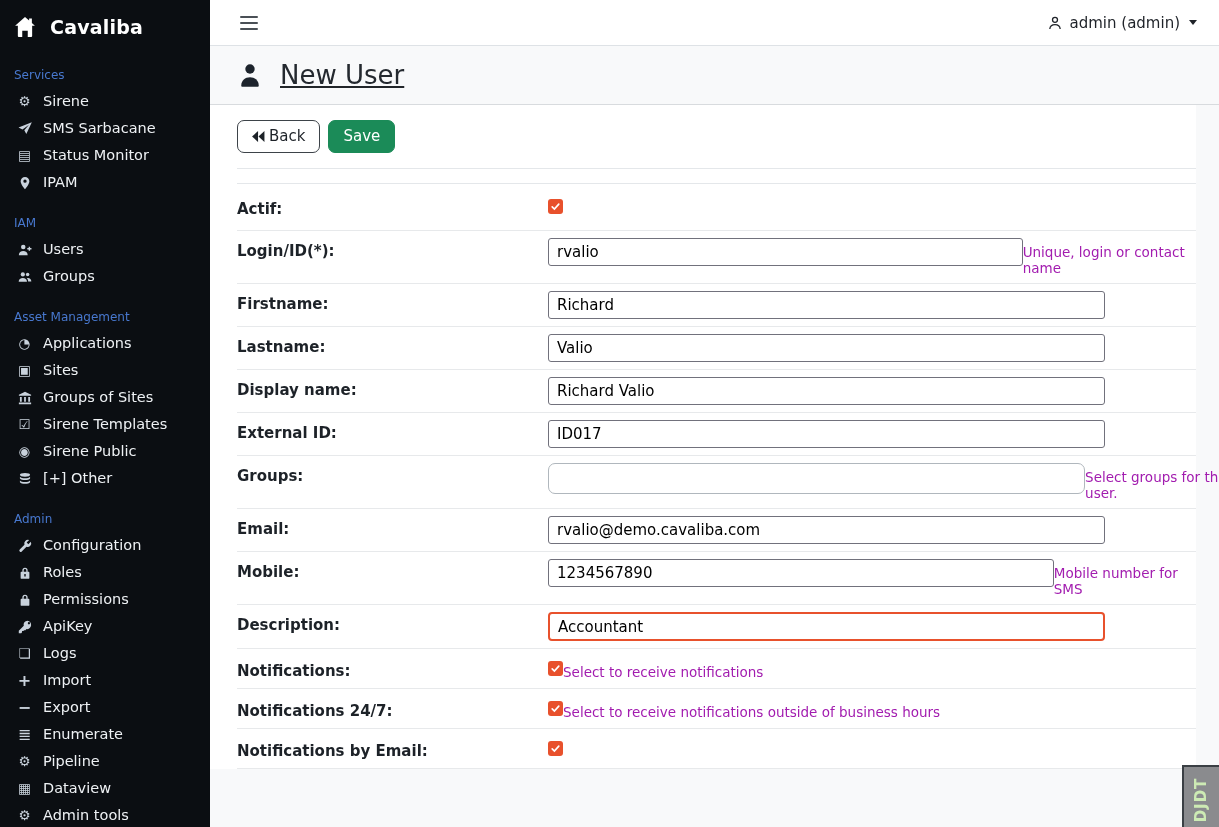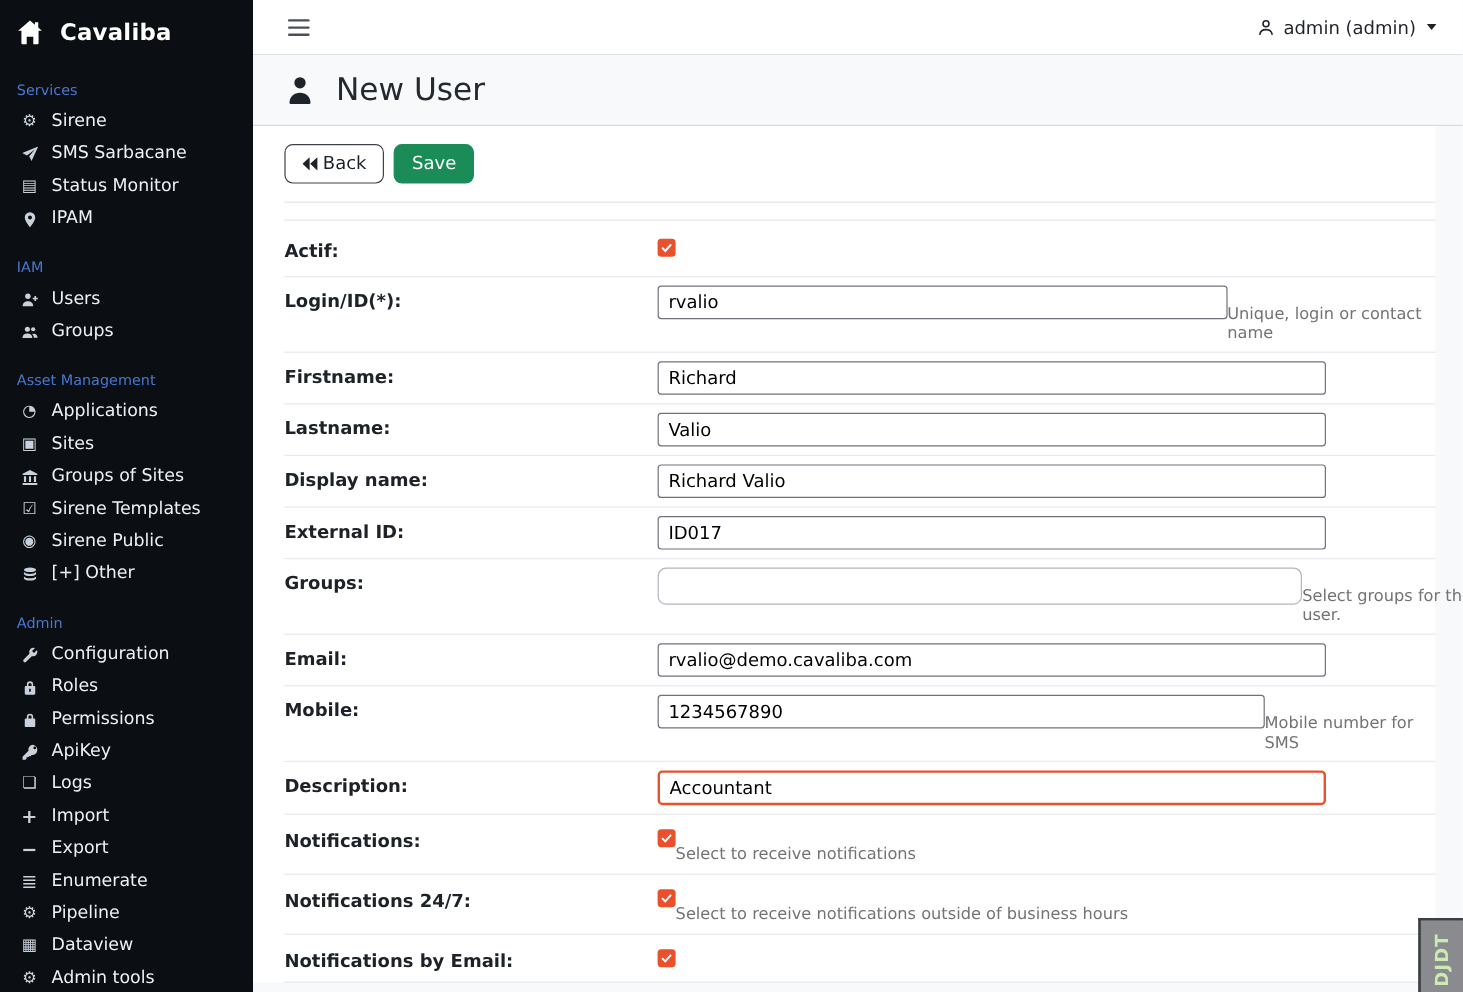--- a/index.html
+++ b/index.html
@@ -48,21 +48,21 @@
     background:none; border:none; padding:4px 2px; }
   .burger span { display:block; width:18px; height:2px; background:#4a5056; border-radius:1px; }
   .user-menu { display:flex; align-items:center; gap:7px; cursor:pointer; font-size:15px; color:#1f2329; }
   .user-menu svg { width:16px; height:16px; stroke:#1f2329; fill:none; stroke-width:1.3; }
   .caret { width:0; height:0; border-left:4.5px solid transparent; border-right:4.5px solid transparent;
     border-top:5px solid #1f2329; margin-left:2px; }
 
   
   .titlebar {
     height:59px; background:#f8f9fa; border-bottom:1px solid #d8dbde;
-    display:flex; align-items:center; gap:17px; padding-left:27px;
+    display:flex; align-items:center; gap:17px; padding-left:27px;text-decoration:underline;
   }
   .titlebar svg { width:26px; height:26px; fill:#1d242c; }
   .page-title { font-size:26px; font-weight:500; color:#24292f; }
 
   
   .card {
     background:#ffffff; margin-right:23px; min-height:663px;
     padding:15px 0 0 27px;
   }
   .toolbar { display:flex; gap:8px; padding-bottom:15px; border-bottom:1px solid #e4e7ea; }
@@ -82,21 +82,21 @@
   .flabel { width:311px; min-width:311px; font-weight:bold; font-size:15px; color:#1d2228; padding-top:4px; }
   .ffield { display:flex; flex-direction:row; }
   .tinput {
     width:557px; height:28px; border:1px solid #71717c; border-radius:3px;
     font-family:inherit; font-size:15px; color:#000; padding:2px 8px; background:#fff; outline:none;
   }
   .tinput.focused { border:2px solid #e8512c; border-radius:4px; height:29px; }
   .gselect {
     width:642px; height:31px; border:1px solid #b0b7bd; border-radius:7px; background:#fff; cursor:pointer;
   }
-  .help { font-size:13.5px; color:#737373; margin-top:16px; }
+  .help { font-size:13.5px; color:#a21caf; margin-top:6px; }
   .cbox {
     width:15px; height:15px; background:#e8512c; border-radius:3px; margin-top:3px;
     display:flex; align-items:center; justify-content:center; cursor:pointer;
   }
   .cbox svg { width:11px; height:11px; }
 
   
   .djdt {
     position:fixed; right:0; bottom:-8px; width:37px; height:70px;
     background:#8a8b8e; border:2px solid #3a3f44; border-right:none;

